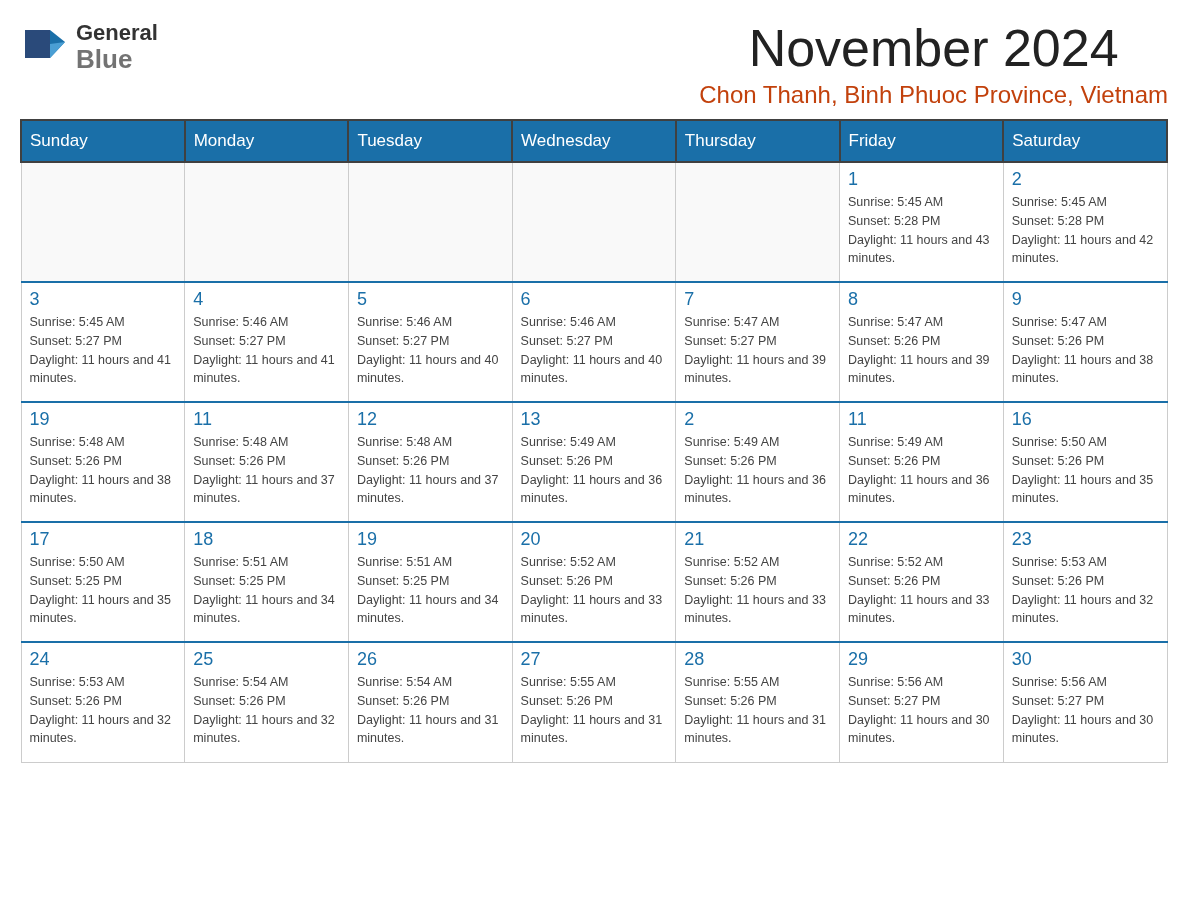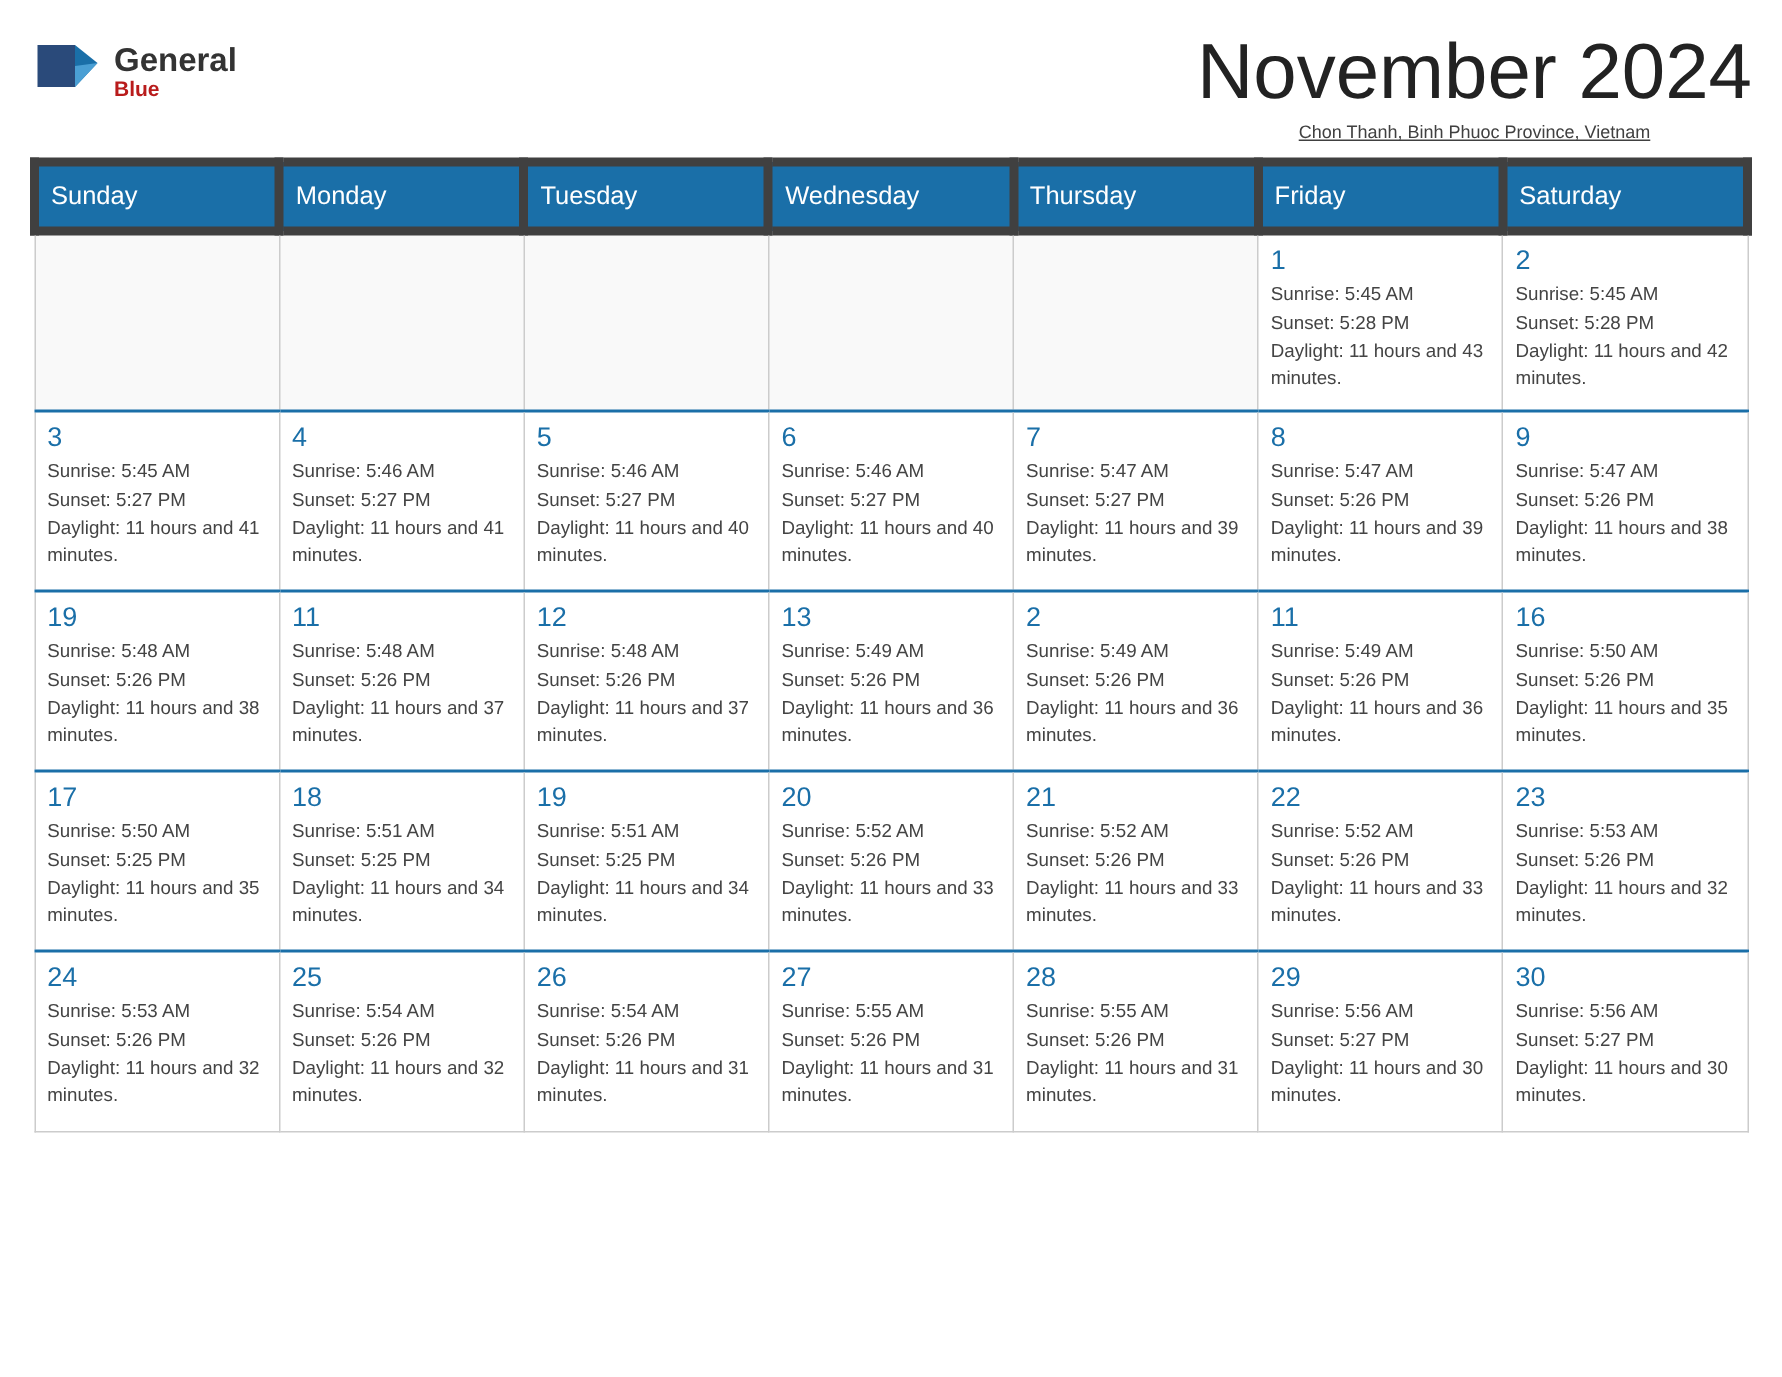--- a/index.html
+++ b/index.html
@@ -19,38 +19,37 @@
     .title-area {
       text-align: center;
     }
     .month-title {
       font-size: 52px;
       font-weight: normal;
       color: #222;
       line-height: 1.1;
     }
     .location-title {
-      font-size: 12px;
-      color: #404040;
+      font-size: 24px;
+      color: #c2410c;
       margin-top: 4px;
-      text-decoration: underline;
     }
     .calendar {
       width: 100%;
       border-collapse: collapse;
       margin-top: 10px;
     }
     .calendar th {
       background-color: #1a6fa8;
       color: #fff;
       padding: 10px 8px;
       text-align: left;
       font-size: 17px;
       font-weight: normal;
-      border: 6px solid #404040;
+      border: 2px solid #404040;
     }
     .calendar td {
       border: 1px solid #ccc;
       vertical-align: top;
       padding: 6px 8px;
       width: 14.28%;
       height: 120px;
       font-size: 13px;
       color: #333;
       background: #fff;
@@ -87,21 +86,21 @@
 <div class="header">
   <div class="logo-wrapper">
     <svg class="logo-svg" width="50" height="55" viewBox="0 0 50 55">
 
       <polygon points="5,10 30,10 30,38 5,38" fill="#2a4a7a"></polygon>
       <polygon points="30,10 45,22 30,38" fill="#1a6fa8"></polygon>
       <polygon points="30,24 45,22 30,38" fill="#4a9fd4"></polygon>
     </svg>
     <div style="display:flex; flex-direction:column; line-height:1.1; margin-left:4px;">
       <span style="font-size:22px; font-weight:bold; color:#333;">General</span>
-      <span style="font-size:14px; font-weight:bold; color:#b91c1c;">Blue</span>
+      <span style="font-size:26px; font-weight:bold; color:#737373;">Blue</span>
     </div>
   </div>
   <div class="title-area">
     <div class="month-title">November 2024</div>
     <div class="location-title">Chon Thanh, Binh Phuoc Province, Vietnam</div>
   </div>
 </div>
 
 <table class="calendar">
   <thead>

